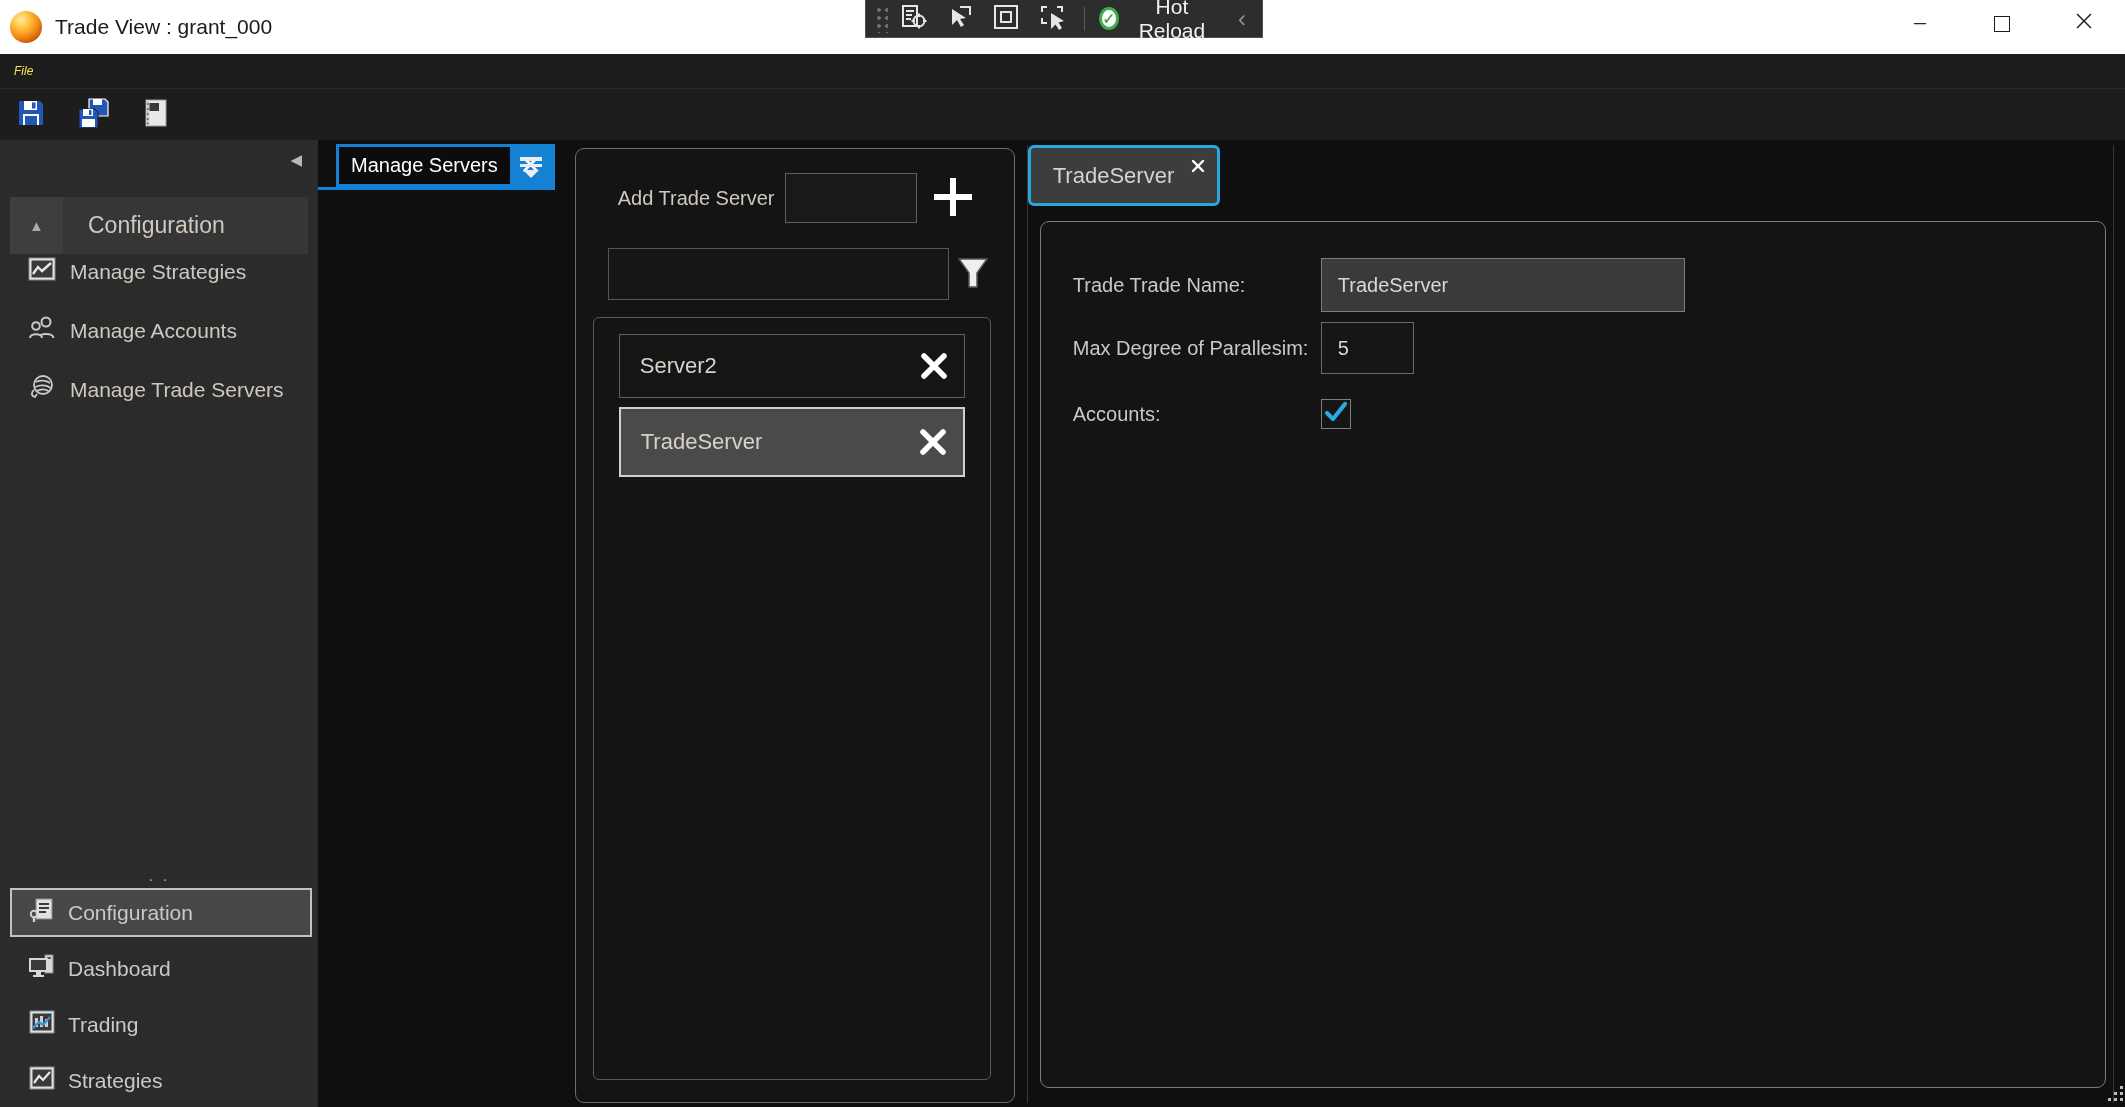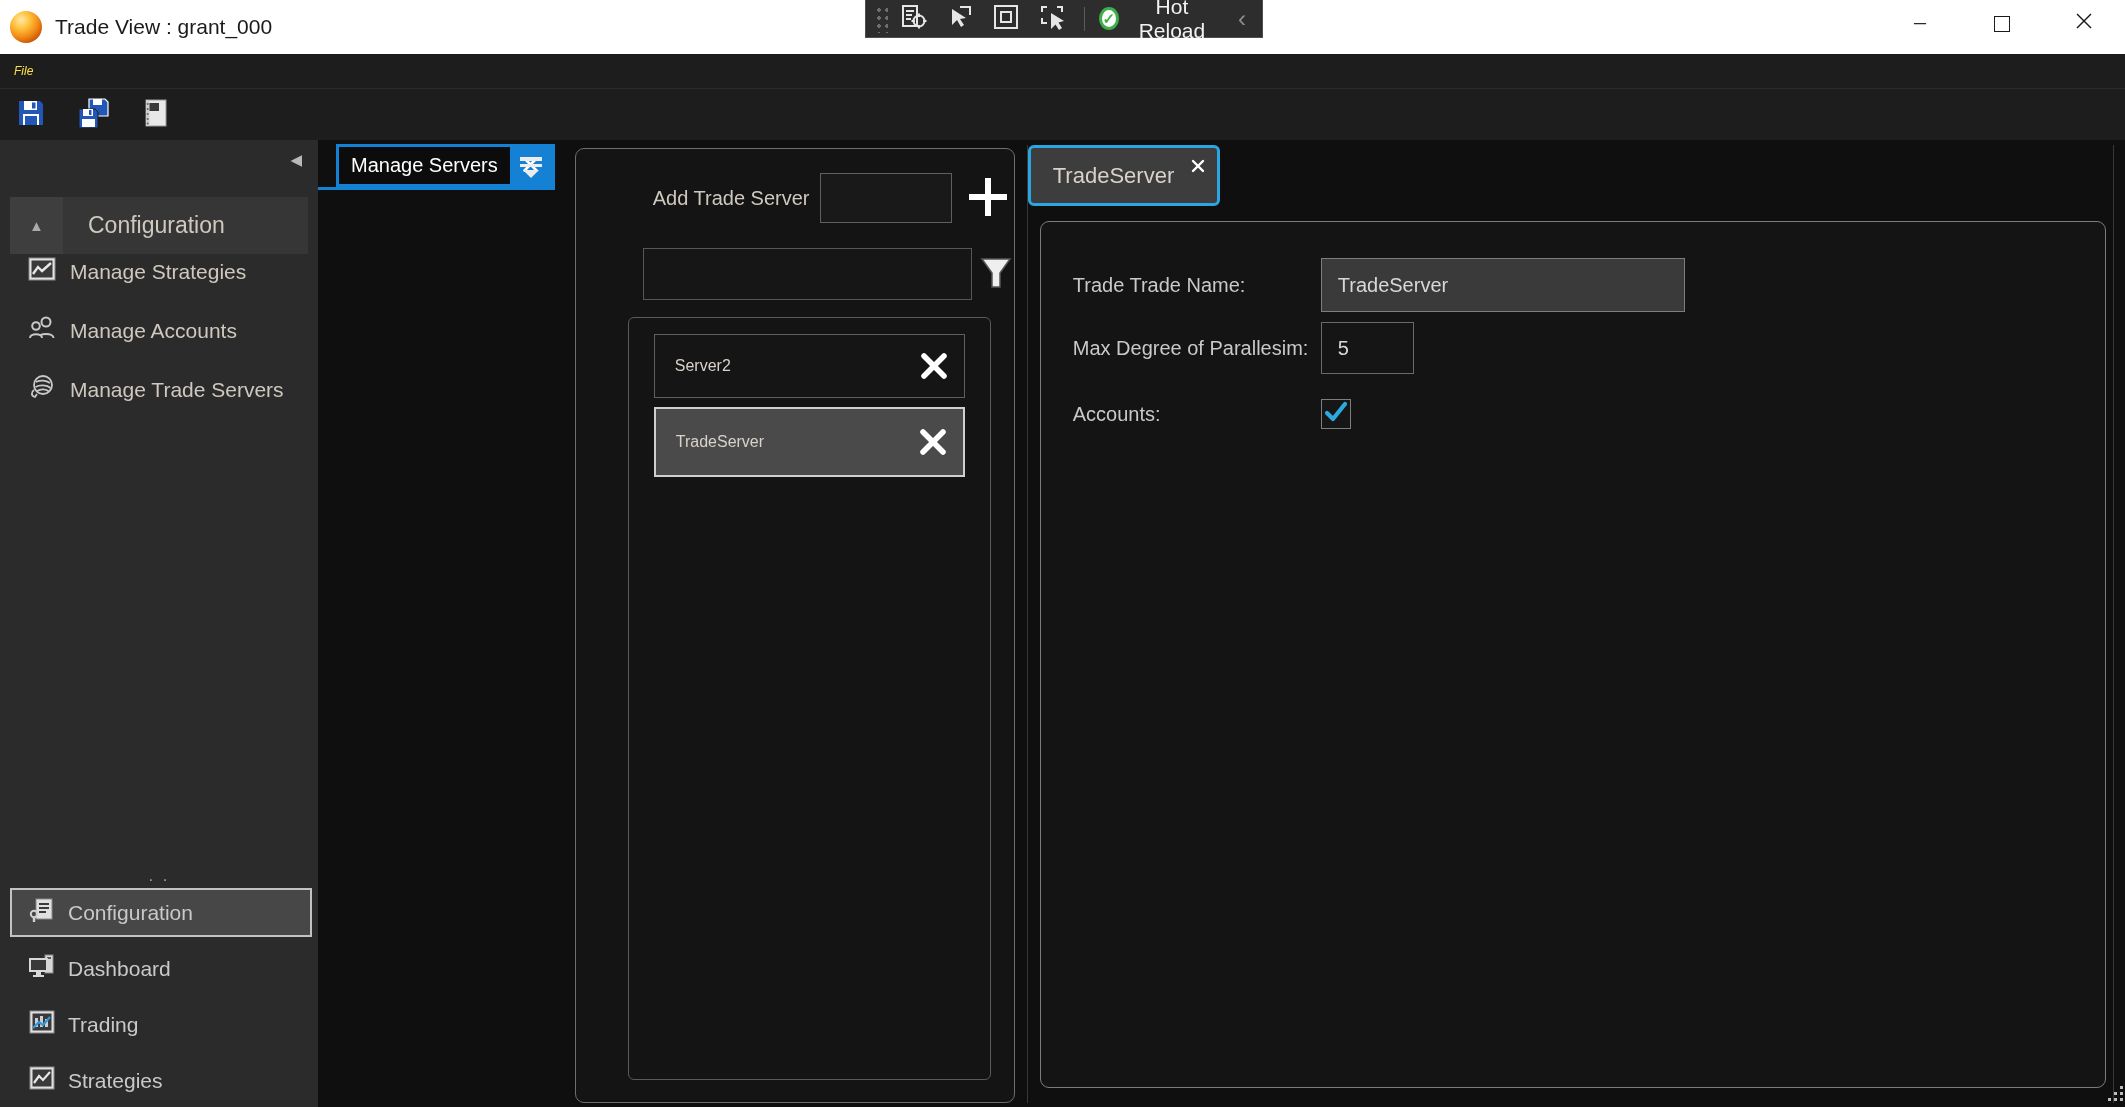--- a/index.html
+++ b/index.html
@@ -74,37 +74,37 @@
   .tab-overflow { position:absolute; right:13px; bottom:9px; background:none; border:none; padding:0;
     display:flex; flex-direction:column; align-items:center; gap:3px; }
   .tab-overflow .bar { width:22px; height:3.5px; background:#ececec; }
   .tab-overflow .tri { width:0; height:0; border-left:8px solid transparent; border-right:8px solid transparent;
     border-top:8px solid #ececec; }
 
   .content { flex:1; display:flex; padding-bottom:9px; }
 
   
   .server-panel { width:440px; margin:8px 0 0 20px; border:1px solid #6e6e6e; border-radius:9px;
-    display:flex; flex-direction:column; background:#141414;padding-left:35px; }
+    display:flex; flex-direction:column; background:#141414; }
   .add-row { margin-top:24px; display:flex; align-items:center; padding-left:42px; }
   .add-label { color:#cfc8bf; font-size:20px; }
   .add-input { width:132px; height:50px; margin-left:10px; background:#191919; border:1px solid #5f5f5f;
     color:#ddd; font-size:19px; padding:0 8px; }
   .add-btn { margin-left:12px; width:48px; height:48px; background:none; border:none; padding:0;
     display:flex; align-items:center; justify-content:center; }
   .filter-row { margin:25px 0 0 32px; display:flex; align-items:center; }
   .filter-input { width:341px; height:52px; background:#161616; border:1px solid #565656;
     color:#ddd; font-size:19px; padding:0 10px; }
   .filter-btn { background:none; border:none; padding:0; margin-left:6px; display:flex; }
   .server-list { margin:17px 23px 22px 17px; flex:1; border:1px solid #5a5a5a; border-radius:6px;
     padding:16px 25px; display:flex; flex-direction:column; }
   .server-item { height:64px; border:1px solid #5f5f5f; background:#151515; display:flex; align-items:center;
     margin-bottom:9px; width:100%; padding:0; }
   .server-item.selected { background:#4a4a4a; border:2px solid #d0d0d0; height:70px; }
-  .server-name { margin-left:20px; font-size:16px; color:#d8d2ca; flex:1; text-align:left; }
+  .server-name { margin-left:20px; font-size:22px; color:#d8d2ca; flex:1; text-align:left; }
   .server-close { margin-right:14px; background:none; border:none; padding:0; display:flex; }
 
   
   .detail-host { flex:1; margin:5px 11px 0 12px; display:flex; flex-direction:column;
     border-left:1px solid #383838; border-right:1px solid #383838; padding:0 0 0 0; }
   .detail-tab { width:192px; height:61px; margin-top:0; border:3px solid #2aa7e0; border-radius:6px;
     background:#3d3d3d; display:flex; align-items:center; padding:0; }
   .detail-tab-label { margin-left:22px; font-size:22px; color:#d8d2ca; }
   .detail-tab-close { margin-left:17px; margin-bottom:16px; background:none; border:none; padding:0; display:flex; }
   .group-box { flex:1; margin:15px 7px 15px 12px; border:1px solid #7c7c7c; border-radius:9px;

